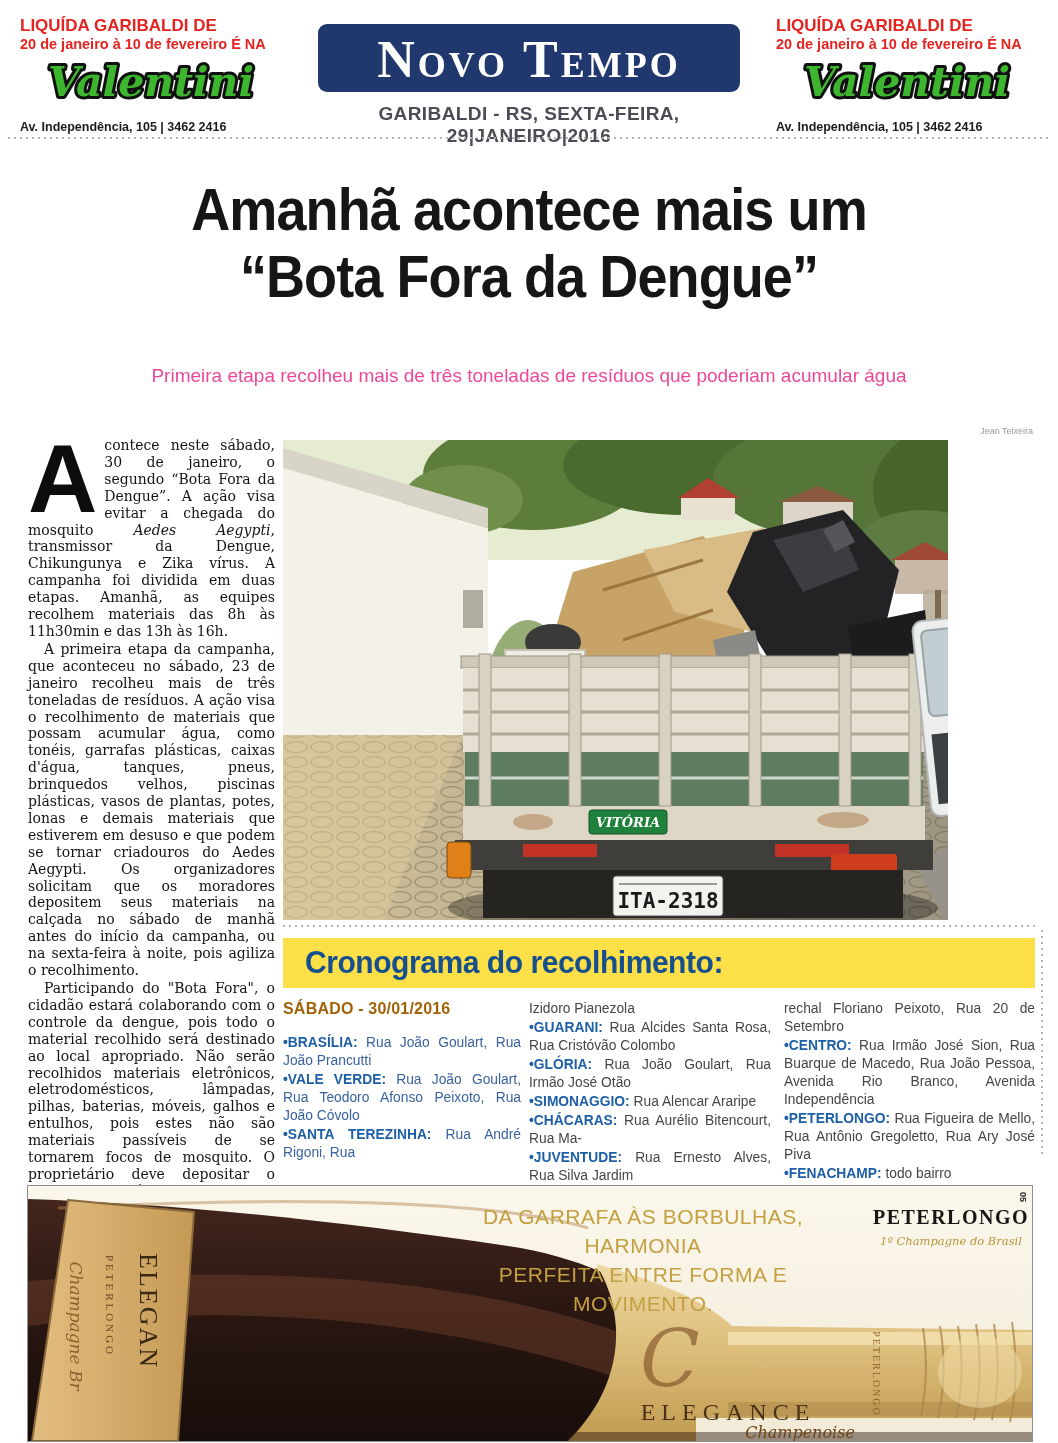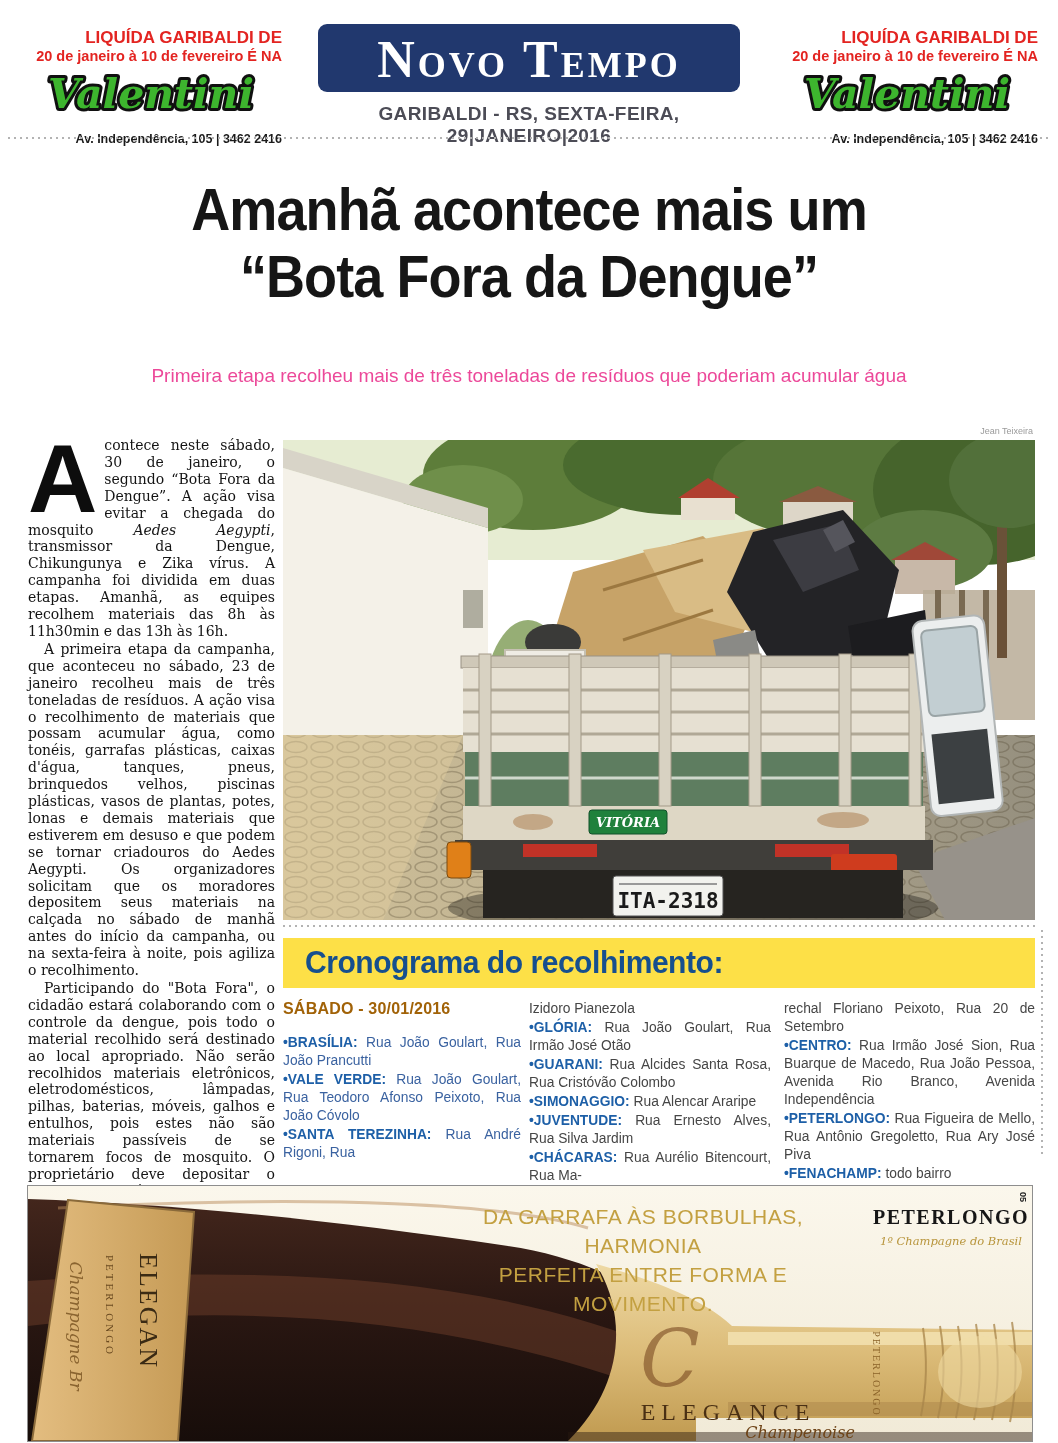--- a/index.html
+++ b/index.html
@@ -2,21 +2,21 @@
 <html><head>
 <meta charset="utf-8">
 <style>
   html,body { margin:0; padding:0; background:#e9e9e9; }
   .page {
     position:relative; width:1058px; height:1443px; margin:0 auto;
     background:#ffffff; overflow:hidden;
     font-family:"Liberation Sans", sans-serif; color:#111;
   }
   
-  .ad-val { position:absolute; top:28px; width:262px; text-align:right; }
+  .ad-val { position:absolute; top:16px; width:262px; text-align:left; }
   .ad-val.left { left:20px; } .ad-val.right { left:776px; }
   .ad-line1 { color:#e32421; font-weight:bold; font-size:17px; line-height:19px; }
   .ad-line2 { color:#e32421; font-weight:bold; font-size:14.5px; line-height:17px; margin-top:1px; }
   .ad-logo-svg { display:block; margin:1px auto 0 auto; }
   .ad-addr { font-size:12.5px; font-weight:bold; color:#1b1b1b; margin-top:10px; }
 
   .masthead { position:absolute; left:318px; top:24px; width:422px; }
   .masthead-box { background:#21386e; border-radius:9px; height:68px;
     display:flex; align-items:flex-end; justify-content:center; }
   .masthead-title { font-family:"Liberation Serif", serif; font-variant:small-caps;
@@ -44,21 +44,21 @@
     font-family:"DejaVu Serif","Liberation Serif",serif; font-size:14px;
     line-height:16.9px; text-align:justify; color:#141414; }
   .body-col p { margin:0; }
   .body-col p + p { text-indent:16px; margin-top:1px; }
   .dropcap { float:left; font-family:"Liberation Sans",sans-serif; font-weight:bold;
     font-size:96px; line-height:74px; margin:5px 7px 0 0; color:#0d0d0d; }
   .ital { font-style:italic; }
 
   .photo-credit { position:absolute; left:283px; top:426px; width:750px;
     text-align:right; font-size:9px; color:#9a9a9a; }
-  .photo-wrap { position:absolute; left:283px; top:440px; width:752px; height:480px; overflow:hidden; }
+  .photo-wrap { position:absolute; left:283px; top:440px; width:665px; height:480px; overflow:hidden; }
 
   
   .crono-bar { position:absolute; left:283px; top:938px; width:752px; height:50px;
     background:#fde047; display:flex; align-items:center; box-sizing:border-box; padding-left:22px; }
   .crono-title { color:#164f8e; font-weight:bold; font-size:31px; letter-spacing:-0.5px;
     transform:scaleX(0.97); transform-origin:left center; margin:0; }
 
   .sched-col { position:absolute; top:1000px; font-size:13.8px; line-height:18px; color:#464646; }
   #sched-col-1 { left:283px; width:238px; }
   #sched-col-2 { left:529px; width:242px; }
@@ -256,25 +256,25 @@
 
   <div class="sched-col" id="sched-col-1">
     <p class="sched-date">SÁBADO - 30/01/2016</p>
     <p class="sched-item"><span class="blt">•</span><span class="nb">BRASÍLIA:</span> <span class="st">Rua João Goulart, Rua João Prancutti</span></p>
     <p class="sched-item"><span class="blt">•</span><span class="nb">VALE VERDE:</span> <span class="st">Rua João Goulart, Rua Teodoro Afonso Peixoto, Rua João Cóvolo</span></p>
     <p class="sched-item"><span class="blt">•</span><span class="nb">SANTA TEREZINHA:</span> <span class="st">Rua André Rigoni, Rua</span></p>
   </div>
 
   <div class="sched-col" id="sched-col-2">
     <p class="sched-item"><span class="st">Izidoro Pianezola</span></p>
+    <p class="sched-item"><span class="blt">•</span><span class="nb">GUARANI:</span> <span class="st">Rua Alcides Santa Rosa, Rua Cristóvão Colombo</span></p>
     <p class="sched-item"><span class="blt">•</span><span class="nb">GLÓRIA:</span> <span class="st">Rua João Goulart, Rua Irmão José Otão</span></p>
-    <p class="sched-item"><span class="blt">•</span><span class="nb">GUARANI:</span> <span class="st">Rua Alcides Santa Rosa, Rua Cristóvão Colombo</span></p>
     <p class="sched-item"><span class="blt">•</span><span class="nb">SIMONAGGIO:</span> <span class="st">Rua Alencar Araripe</span></p>
+    <p class="sched-item"><span class="blt">•</span><span class="nb">CHÁCARAS:</span> <span class="st">Rua Aurélio Bitencourt, Rua Ma-</span></p>
     <p class="sched-item"><span class="blt">•</span><span class="nb">JUVENTUDE:</span> <span class="st">Rua Ernesto Alves, Rua Silva Jardim</span></p>
-    <p class="sched-item"><span class="blt">•</span><span class="nb">CHÁCARAS:</span> <span class="st">Rua Aurélio Bitencourt, Rua Ma-</span></p>
   </div>
 
   <div class="sched-col" id="sched-col-3">
     <p class="sched-item"><span class="st">rechal Floriano Peixoto, Rua 20 de Setembro</span></p>
     <p class="sched-item"><span class="blt">•</span><span class="nb">CENTRO:</span> <span class="st">Rua Irmão José Sion, Rua Buarque de Macedo, Rua João Pessoa, Avenida Rio Branco, Avenida Independência</span></p>
     <p class="sched-item"><span class="blt">•</span><span class="nb">PETERLONGO:</span> <span class="st">Rua Figueira de Mello, Rua Antônio Gregoletto, Rua Ary José Piva</span></p>
     <p class="sched-item"><span class="blt">•</span><span class="nb">FENACHAMP:</span> <span class="st">todo bairro</span></p>
   </div>
 
   <div class="footer-ad">

